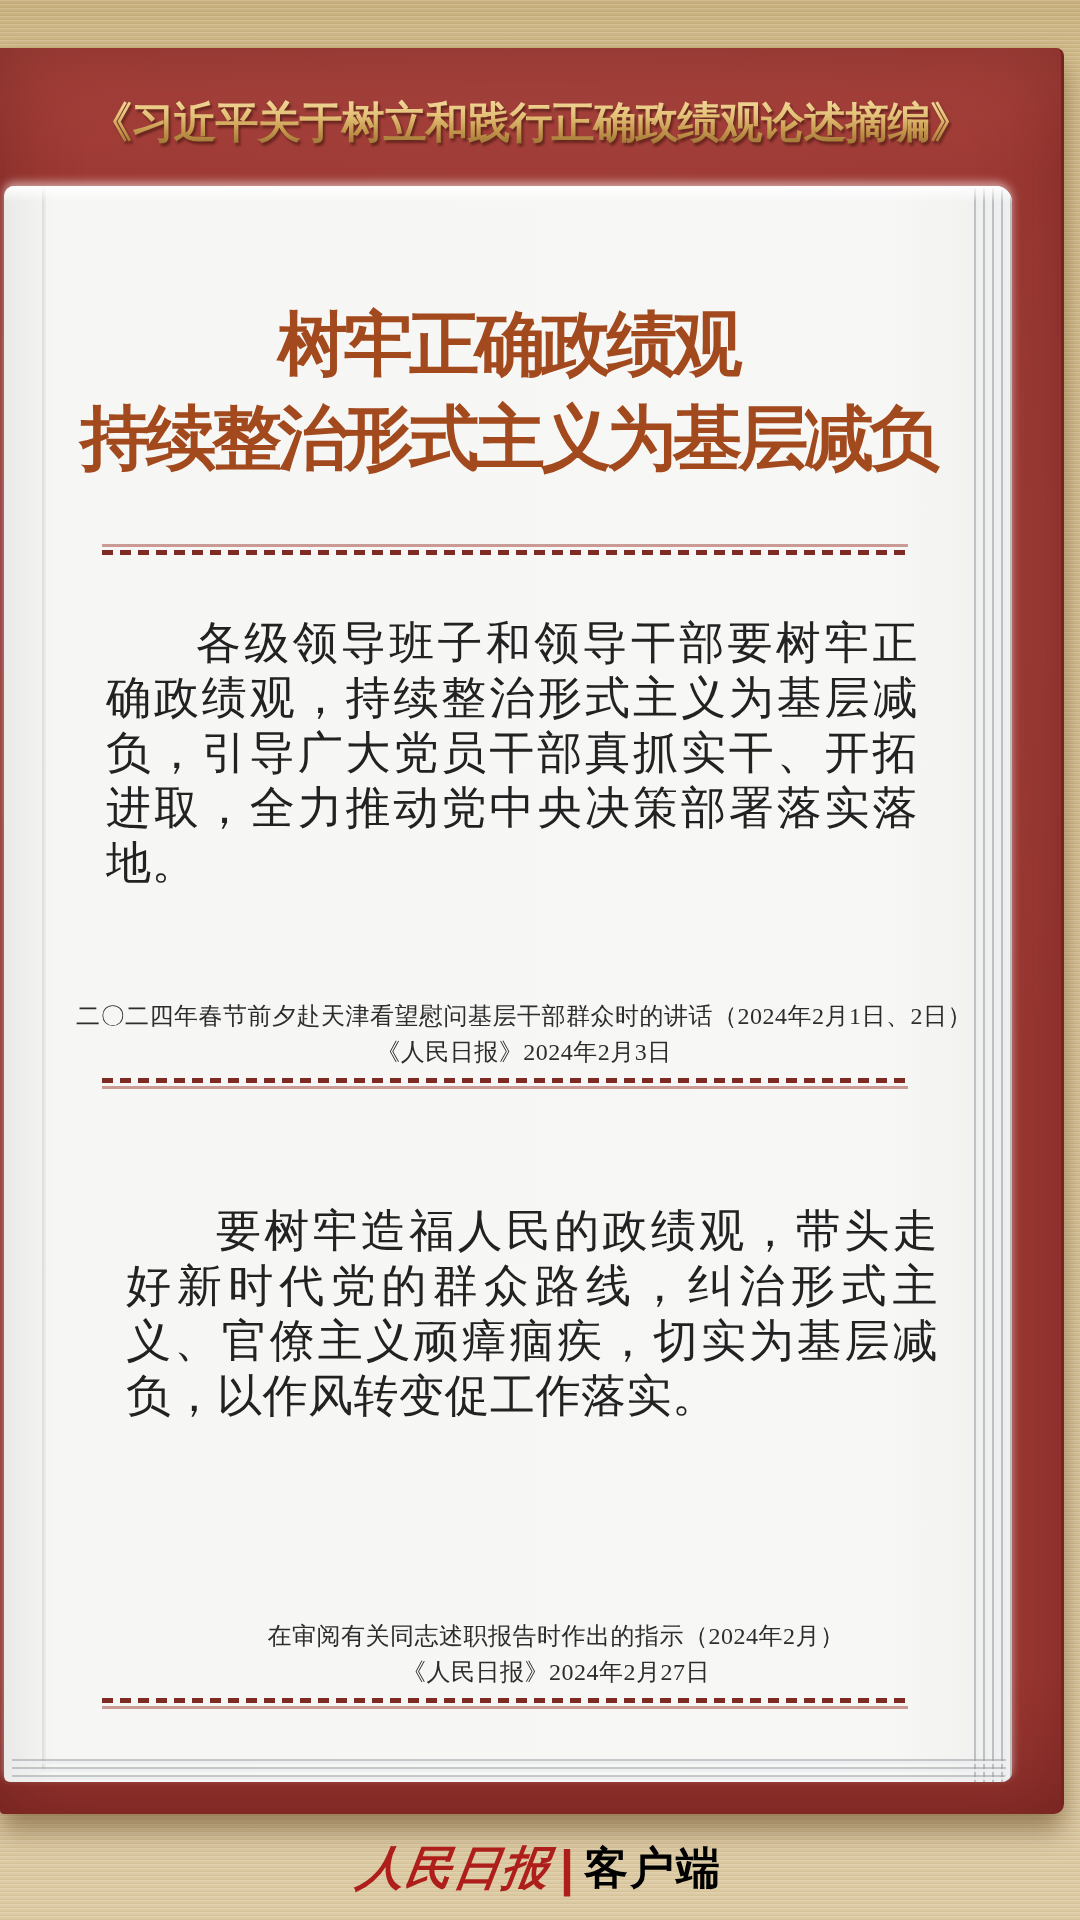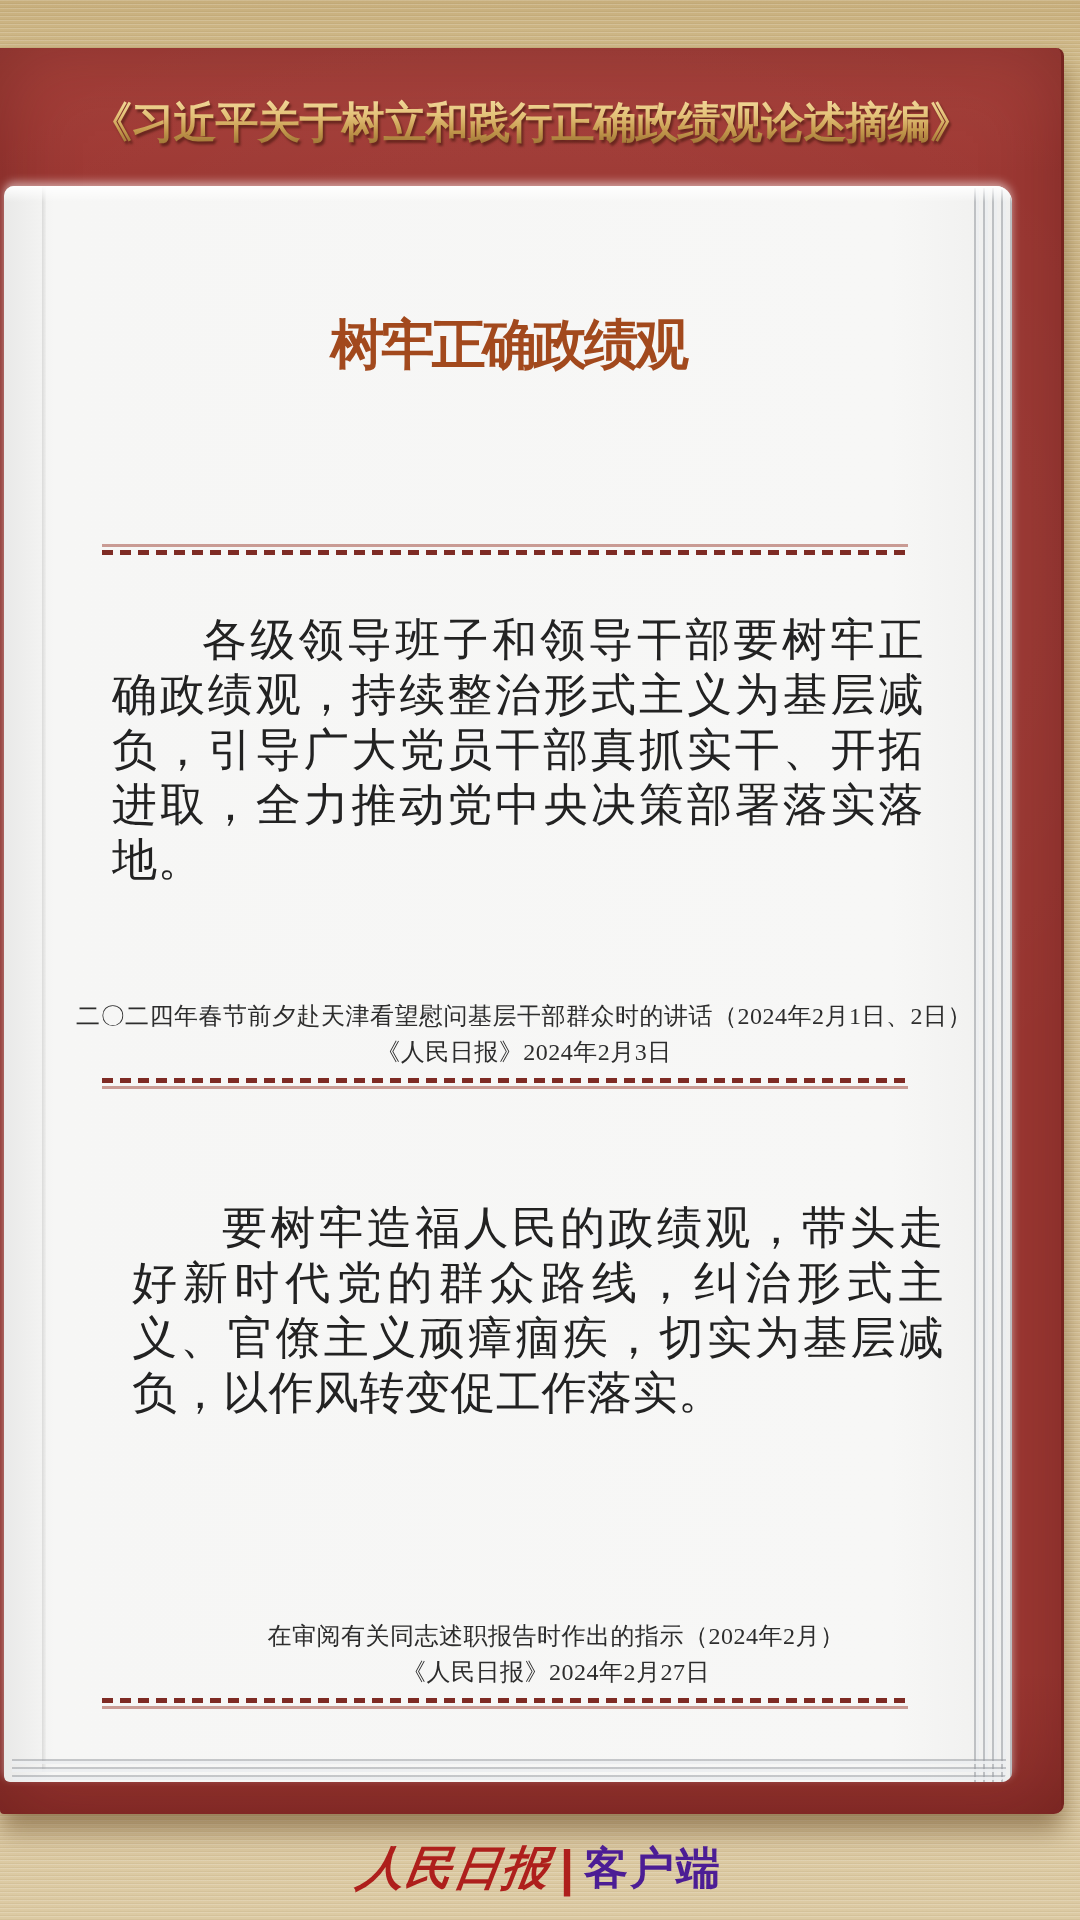--- a/index.html
+++ b/index.html
@@ -69,35 +69,35 @@
     border-radius:0 0 10px 6px;
     background:
       repeating-linear-gradient(180deg,
         rgba(255,255,255,0) 0 3px,
         rgba(148,152,158,.5) 3px 5px,
         rgba(236,238,240,.9) 5px 8px);
   }
   
   .headline{
     position:absolute;top:112px;left:0;width:100%;text-align:center;
-    color:#a2491d;font-weight:bold;font-size:54px;line-height:94px;
+    color:#a2491d;font-weight:bold;font-size:70px;line-height:94px;
     letter-spacing:-0.06em;white-space:nowrap;
   }
   .rule{position:absolute;left:98px;width:806px;}
   .rule .dash{height:5px;background:repeating-linear-gradient(90deg,#7e2b24 0 11px,rgba(0,0,0,0) 11px 18px);}
   .rule .solid{height:3px;background:#c99b94;}
   .rule.solid-first .solid{margin-bottom:3px;}
   .rule.dash-first  .solid{margin-top:3px;}
   .rule1{top:358px;}
   .rule2{top:892px;}
   .rule3{top:1512px;}
   .excerpt-body{
-    position:absolute;left:108px;width:812px;
+    position:absolute;left:102px;width:812px;
     font-size:45px;line-height:55px;color:#222;
-    text-indent:2em;text-align:justify;letter-spacing:.5px;font-family:Liberation Mono, monospace;
+    text-indent:2em;text-align:justify;letter-spacing:.5px;
   }
   .body1{top:430px;}
   .body2{top:1018px;margin-left:20px;}
   .citation{
     position:absolute;left:16px;width:100%;text-align:center;
     font-size:24px;line-height:36px;color:#2d2d2d;letter-spacing:.5px;
   }
   .cite1{top:812px;}
   .cite2{top:1432px;margin-left:32px;}
   
@@ -108,39 +108,40 @@
   .masthead{
     font-size:47px;font-weight:bold;font-style:italic;color:#ae1f1c;
     transform:skewX(-8deg);letter-spacing:1px;
     font-family:"Liberation Serif","DejaVu Serif",serif;
   }
   .logo-bar{
     font-size:50px;font-weight:bold;color:#ae1f1c;line-height:1;
     font-family:"Liberation Sans","DejaVu Sans",sans-serif;
   }
   .client{
-    font-size:44px;font-weight:bold;color:#4c1d95;letter-spacing:2px;
+    font-size:44px;font-weight:bold;color:#000000;letter-spacing:2px;
     font-family:Liberation Sans, sans-serif;
   }
 </style>
 </head>
 <body>
 
 <div class="backdrop"></div>
 
 <div class="cover">
   <div class="cover-title">《习近平关于树立和践行正确政绩观论述摘编》</div>
 </div>
 
 <div class="page">
   <div class="edge-right"></div>
   <div class="edge-bottom"></div>
 
   <div class="headline">
     <div>树牢正确政绩观</div>
+    <div>持续整治形式主义为基层减负</div>
   </div>
 
   <div class="rule rule1 solid-first">
     <div class="solid"></div>
     <div class="dash"></div>
   </div>
 
   <div class="excerpt-body body1">各级领导班子和领导干部要树牢正确政绩观，持续整治形式主义为基层减负，引导广大党员干部真抓实干、开拓进取，全力推动党中央决策部署落实落地。</div>
 
   <div class="citation cite1">

